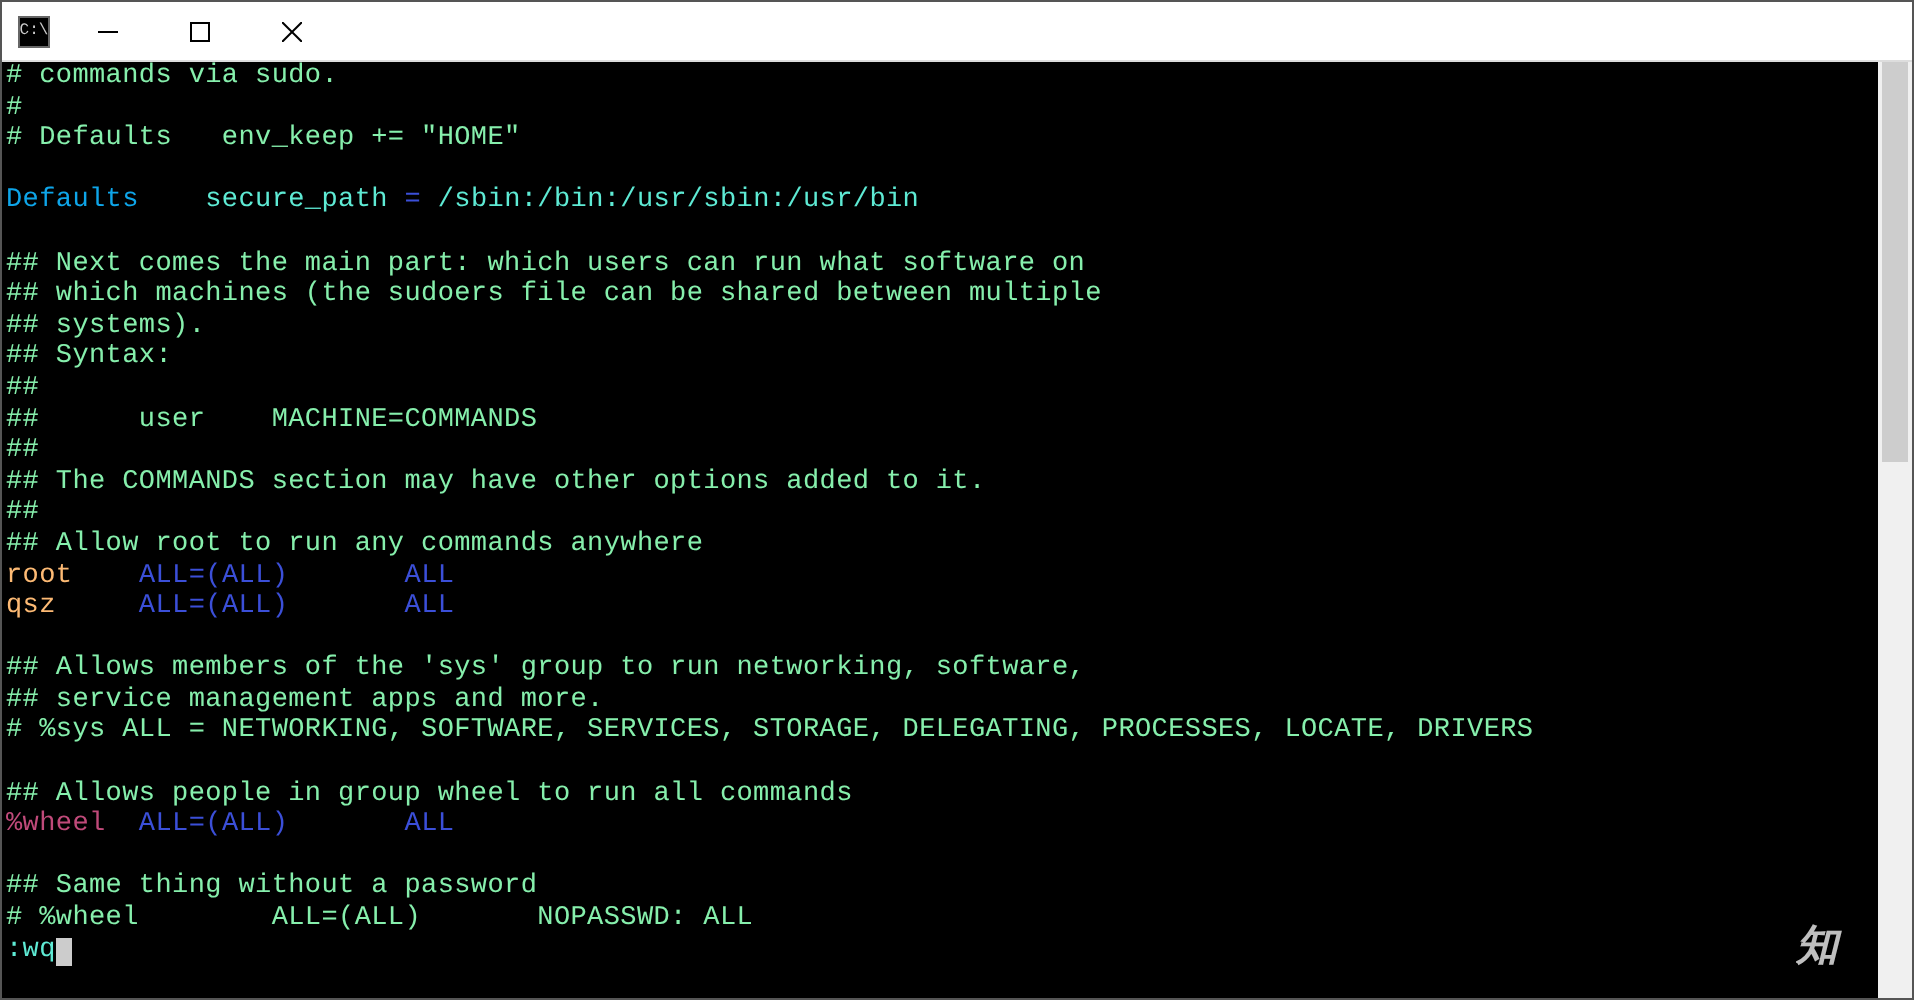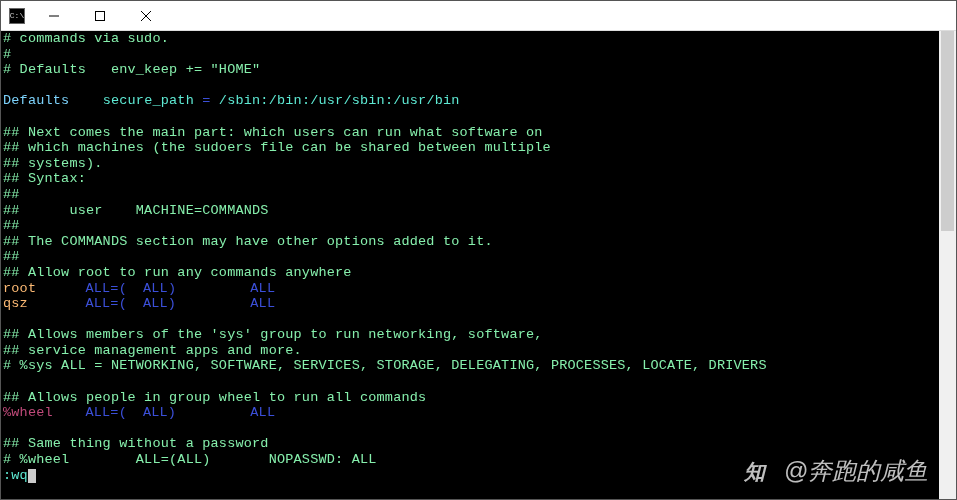--- a/index.html
+++ b/index.html
@@ -10,25 +10,25 @@
   .titlebar-icon span { color: #ccc; font-size: 8px; line-height: 1; }
   .titlebar-title { font-family: "Segoe UI", sans-serif; font-size: 12px; color: #000; flex: 1; }
   .titlebar-btns { display: flex; }
   .titlebar-btn { width: 46px; height: 30px; display: flex; align-items: center; justify-content: center; font-family: "Segoe UI", sans-serif; font-size: 12px; }
   .titlebar-btn svg { width: 10px; height: 10px; }
   .content-wrap { flex: 1; display: flex; background: #000; position: relative; }
   .terminal { flex: 1; background: #000; color: #ccc; font-size: 13.5px; line-height: 15.6px; padding: 0 2px; white-space: pre; overflow: hidden; letter-spacing: 0.2px; }
   .scrollbar { width: 17px; background: #f0f0f0; position: relative; }
   .scrollbar-thumb { position: absolute; top: 0; left: 2px; right: 2px; height: 200px; background: #cdcdcd; }
   .c-comment { color: #86efac; }
-  .c-kw { color: #7dd3fc; }
+  .c-kw { color: #0ea5e9; }
   .c-assign { color: #3b4fd8; }
   .c-str { color: #5eead4; }
   .c-user { color: #fdba74; }
-  .c-all { color: #3b4fd8; margin-left: 16px; }
+  .c-all { color: #3b4fd8; }
   .c-paren { color: #3b4fd8; }
   .c-grp { color: #c04a7a; }
   .cursor { display: inline-block; width: 8px; height: 14px; background: #ccc; vertical-align: text-bottom; }
   .watermark { position: absolute; right: 28px; bottom: 12px; color: rgba(255,255,255,0.75); font-family: "Microsoft YaHei", sans-serif; font-size: 24px; font-style: italic; font-weight: 500; display: flex; align-items: center; gap: 10px; text-shadow: 0 0 2px rgba(0,0,0,0.6);}
   .zh-logo { width: 30px; height: 30px; }
 </style>
 </head>
 <body>
 
 <div class="window">
@@ -85,16 +85,15 @@
 <span class="c-comment">## Same thing without a password</span>
 <span class="c-comment"># %wheel        ALL=(ALL)       NOPASSWD: ALL</span>
 <span class="c-str">:wq</span><span class="cursor"></span></div>
     <div class="scrollbar">
       <div class="scrollbar-thumb"></div>
     </div>
     <div class="watermark">
       <svg class="zh-logo" viewBox="0 0 40 40">
         <text x="0" y="30" font-size="28" font-weight="bold" fill="rgba(255,255,255,0.75)" font-family="sans-serif">知</text>
       </svg>
-      <span>@奔跑的咸鱼</span>
     </div>
   </div>
 </div>
 
 </body></html>

